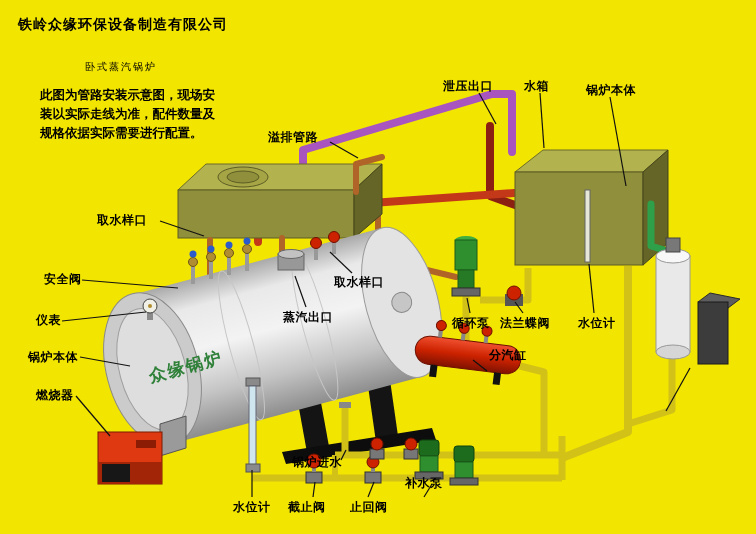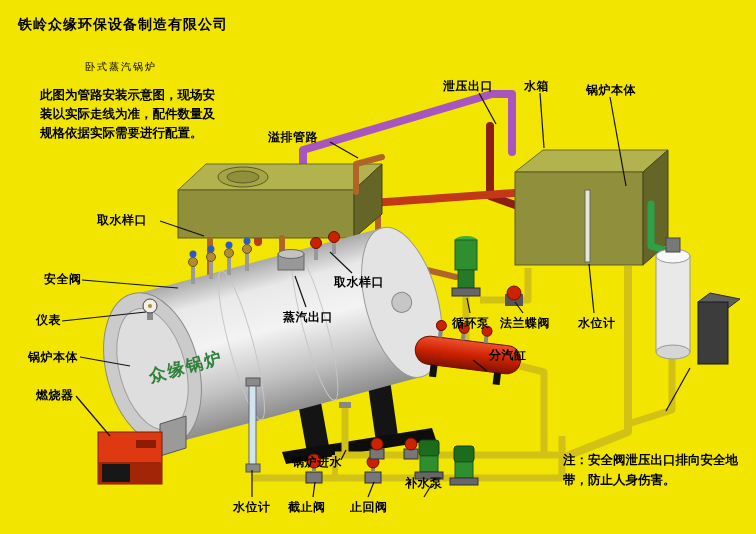--- a/index.html
+++ b/index.html
@@ -230,21 +230,20 @@
       <line x1="252" y1="497" x2="252" y2="470"></line>
       <line x1="313" y1="497" x2="315" y2="482"></line>
       <line x1="368" y1="497" x2="374" y2="482"></line>
       <line x1="424" y1="497" x2="432" y2="484"></line>
     </g>
   </svg>
 
   <div class="company">铁岭众缘环保设备制造有限公司</div>
   <div class="title">卧式蒸汽锅炉</div>
   <div class="desc">此图为管路安装示意图，现场安装以实际走线为准，配件数量及规格依据实际需要进行配置。</div>
-  <div class="note">注：安全阀泄压出口排向安全地带，防止人身伤害。</div>
 
   <div class="lbl" style="left:443px;top:78px">泄压出口</div>
   <div class="lbl" style="left:524px;top:78px">水箱</div>
   <div class="lbl" style="left:586px;top:82px">锅炉本体</div>
   <div class="lbl" style="left:268px;top:129px">溢排管路</div>
   <div class="lbl" style="left:97px;top:212px">取水样口</div>
   <div class="lbl" style="left:44px;top:271px">安全阀</div>
   <div class="lbl" style="left:36px;top:312px">仪表</div>
   <div class="lbl" style="left:28px;top:349px">锅炉本体</div>
   <div class="lbl" style="left:36px;top:387px">燃烧器</div>

